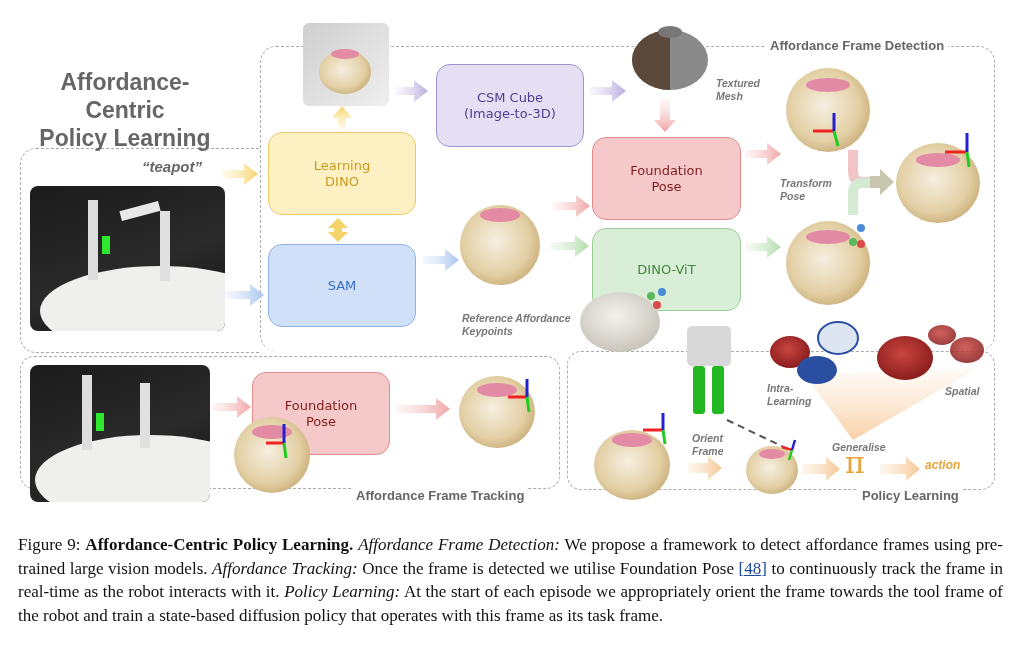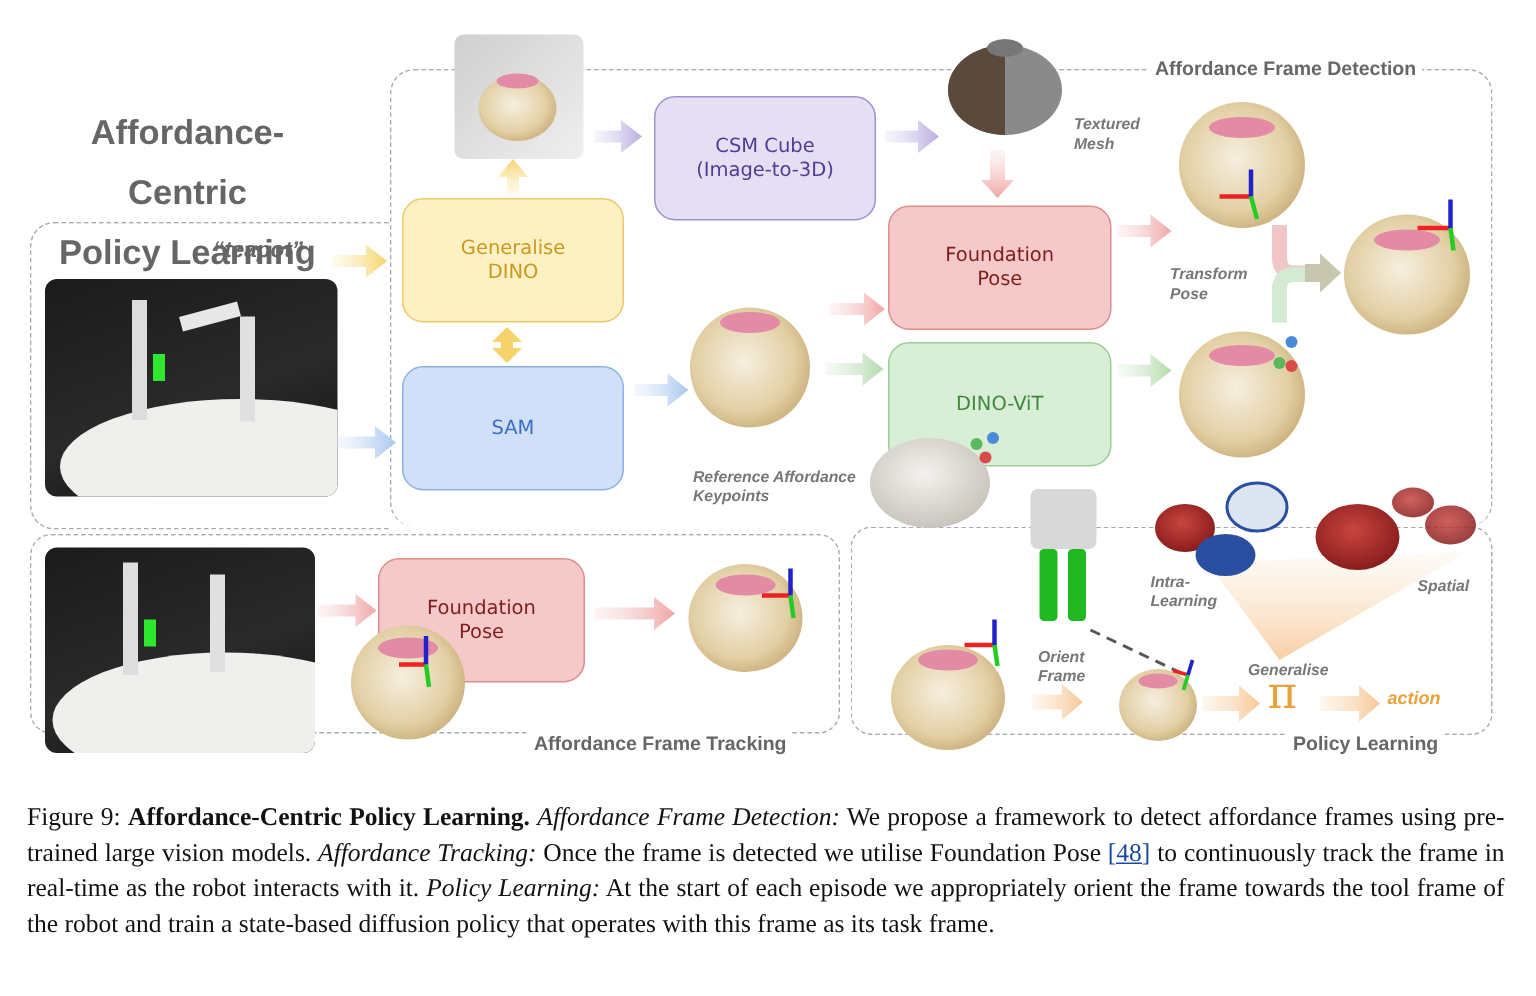--- a/index.html
+++ b/index.html
@@ -1,18 +1,18 @@
 <!DOCTYPE html>
 <html><head>
 <meta charset="utf-8">
 <style>
   html,body{margin:0;padding:0;background:#fff;}
   body{width:1024px;height:664px;position:relative;overflow:hidden;font-family:"Liberation Sans",sans-serif;}
   .abs{position:absolute;}
-  .title{left:30px;top:68px;width:190px;text-align:center;font-weight:bold;font-size:23px;line-height:40px;color:#666;}
+  .title{left:30px;top:68px;width:190px;text-align:center;font-weight:bold;font-size:23px;line-height:28px;color:#666;}
   .box{position:absolute;border-radius:14px;display:flex;align-items:center;justify-content:center;text-align:center;font-size:13px;line-height:16px;font-family:"DejaVu Sans",sans-serif;box-sizing:border-box;}
   .b-yellow{background:#fdf0c2;border:1.5px solid #ecc96a;color:#c99a20;}
   .b-blue{background:#cfe0f8;border:1.5px solid #8fb2e4;color:#3b6fc4;}
   .b-purple{background:#e4dff3;border:1.5px solid #9f92cf;color:#4f3e94;align-items:center;}
   .b-red{background:#f5c9c9;border:1.5px solid #e08c8c;color:#7f1d1d;}
   .b-green{background:#d8eed6;border:1.5px solid #9ccd97;color:#3e8a3a;}
   .label-it{position:absolute;font-style:italic;font-weight:bold;font-size:10.5px;line-height:13px;color:#777;}
   .sec{position:absolute;font-weight:bold;font-size:13px;color:#666;background:#fff;padding:0 4px;}
   .dash{position:absolute;border:1.5px dashed #aaa;box-sizing:border-box;}
   .photo{position:absolute;border-radius:8px;background:linear-gradient(160deg,#1b1b1b 0%,#2a2a2a 55%,#111 100%);overflow:hidden;}
@@ -52,21 +52,21 @@
 <div class="photo" style="left:30px;top:365px;width:180px;height:137px;">
   <div class="table-top" style="left:5px;top:70px;width:230px;height:90px;"></div>
   <div class="abs" style="left:52px;top:10px;width:10px;height:75px;background:#ddd;"></div>
   <div class="abs" style="left:110px;top:18px;width:10px;height:65px;background:#e0e0e0;"></div>
   <div class="abs" style="left:66px;top:48px;width:8px;height:18px;background:#2ee82e;"></div>
 </div>
 
 <div class="abs" style="left:303px;top:23px;width:86px;height:83px;border-radius:6px;background:linear-gradient(135deg,#cfcfcf,#efefef);"></div>
 
 <div class="box b-yellow" style="left:268px;top:132px;width:148px;height:83px;">
-  <span style="width:90px;">Generalise DINO</span>
+  <span style="width:90px;">Learning DINO</span>
 </div>
 <div class="box b-blue" style="left:268px;top:244px;width:148px;height:83px;">
   <span>SAM</span>
 </div>
 <div class="box b-purple" style="left:436px;top:64px;width:148px;height:83px;flex-direction:column;">
   <span>CSM Cube</span>
   <span>(Image-to-3D)</span>
 </div>
 <div class="box b-red" style="left:592px;top:137px;width:149px;height:83px;flex-direction:column;">
   <span>Foundation</span>

